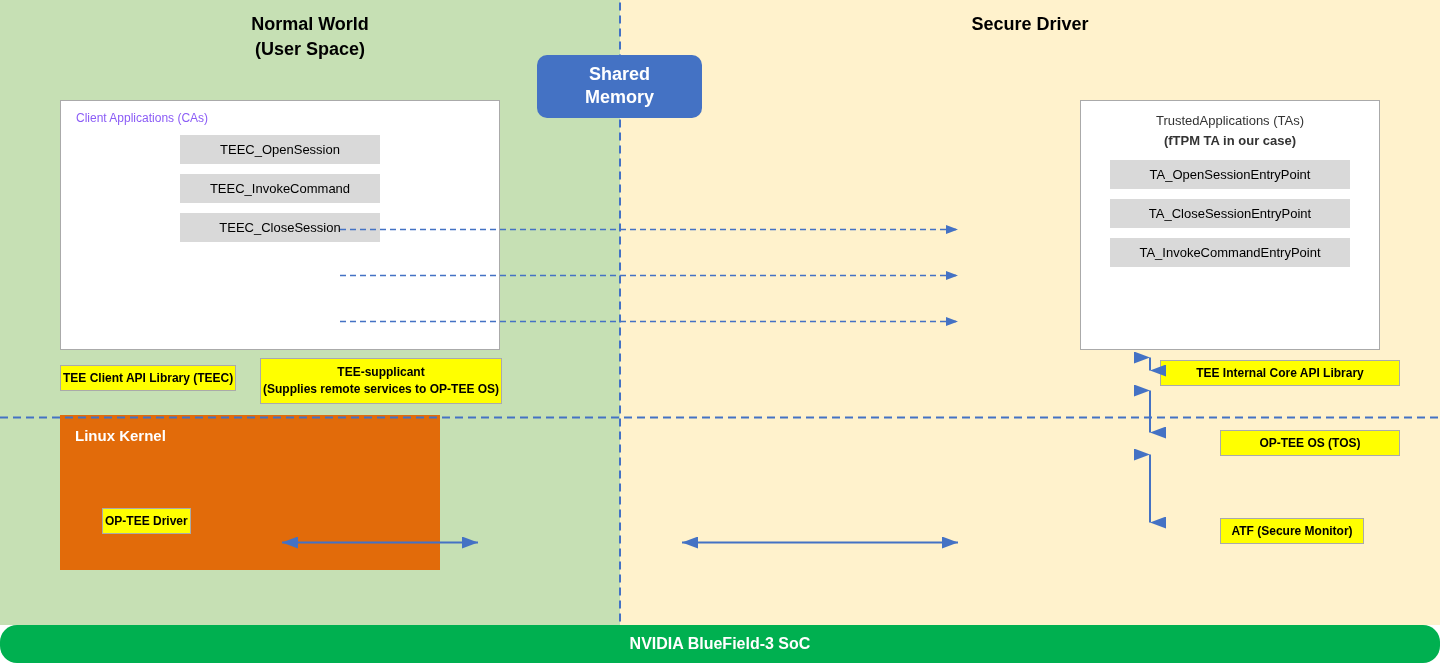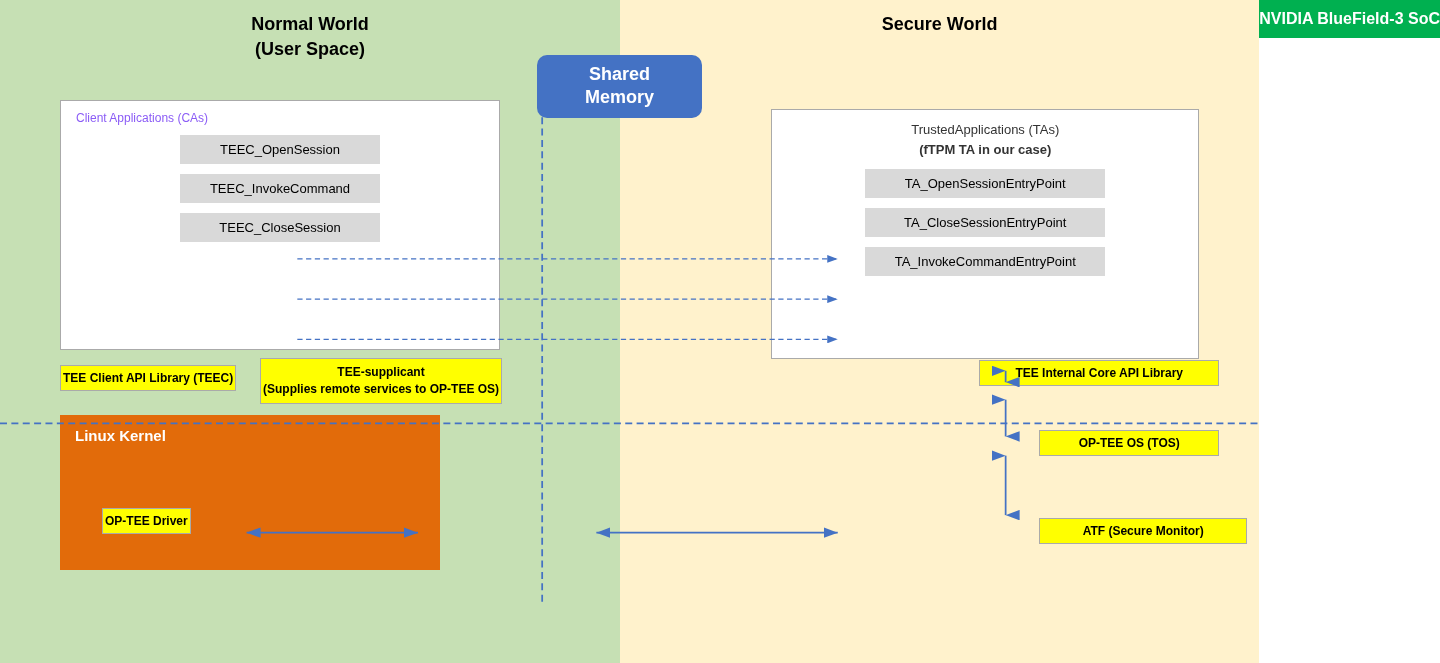--- a/index.html
+++ b/index.html
@@ -8,20 +8,21 @@
       height: 663px;
       font-family: Arial, sans-serif;
       background: #fff;
       overflow: hidden;
     }
     .main-container {
       width: 1440px;
       height: 663px;
       position: relative;
       display: flex;
+      flex-direction: column;
     }
     
     .worlds-row {
       display: flex;
       flex: 1;
       position: relative;
     }
     .normal-world {
       background: #c6e0b4;
       flex: 0 0 620px;
@@ -42,20 +43,21 @@
     
     .bottom-bar {
       background: #00b050;
       height: 38px;
       display: flex;
       align-items: center;
       justify-content: center;
       color: #fff;
       font-weight: bold;
       font-size: 16px;
+      border-radius: 17px;
     }
     
     .ca-box {
       position: absolute;
       left: 60px;
       top: 100px;
       width: 440px;
       height: 250px;
       background: #fff;
       border: 1.5px solid #aaa;
@@ -73,26 +75,25 @@
       margin: 10px auto;
       font-size: 13px;
       text-align: center;
       width: 200px;
     }
     
     .ta-box {
       position: absolute;
       right: 60px;
       top: 100px;
-      width: 428px;
+      width: 300px;
       height: 250px;
       background: #fff;
       border: 1.5px solid #aaa;
       padding: 10px 5px;
-      margin-top: 9px;
     }
     .ta-box-title {
       text-align: center;
       font-size: 13px;
       color: #333;
       margin-bottom: 10px;
       line-height: 1.5;
     }
     .ta-item {
       background: #d9d9d9;
@@ -227,39 +228,39 @@
         <span class="linux-title">Linux Kernel</span>
       </div>
 
       <div class="optee-driver-label">
         <div class="yellow-label">OP-TEE Driver</div>
       </div>
 
     </div>
 
     <div class="secure-world">
-      <div class="world-title"><b>Secure World</b></div>
+      <div class="world-title"><b>Secure Driver</b></div>
 
       <div class="ta-box">
         <div class="ta-box-title">TrustedApplications (TAs)<br><b>(fTPM TA in our case)</b></div>
         <div class="ta-item">TA_OpenSessionEntryPoint</div>
         <div class="ta-item">TA_CloseSessionEntryPoint</div>
         <div class="ta-item">TA_InvokeCommandEntryPoint</div>
       </div>
 
       <div class="tee-internal-label">
         <div class="yellow-label" style="width:240px;">TEE Internal Core API Library</div>
       </div>
 
       <div class="optee-os-label">
         <div class="yellow-label" style="width:180px;">OP-TEE OS (TOS)</div>
       </div>
 
       <div class="atf-label">
-        <div class="yellow-label" style="width:208px;">ATF (Secure Monitor)</div>
+        <div class="yellow-label" style="width:144px;">ATF (Secure Monitor)</div>
       </div>
 
 
     </div>
 
     <svg class="arrows-svg" viewBox="0 0 1440 620" xmlns="http://www.w3.org/2000/svg">
 
       <line x1="0" y1="415" x2="1440" y2="415" stroke="#4472c4" stroke-width="2" stroke-dasharray="8,5"></line>
 
       <line x1="620" y1="0" x2="620" y2="620" stroke="#4472c4" stroke-width="2" stroke-dasharray="8,5"></line>

